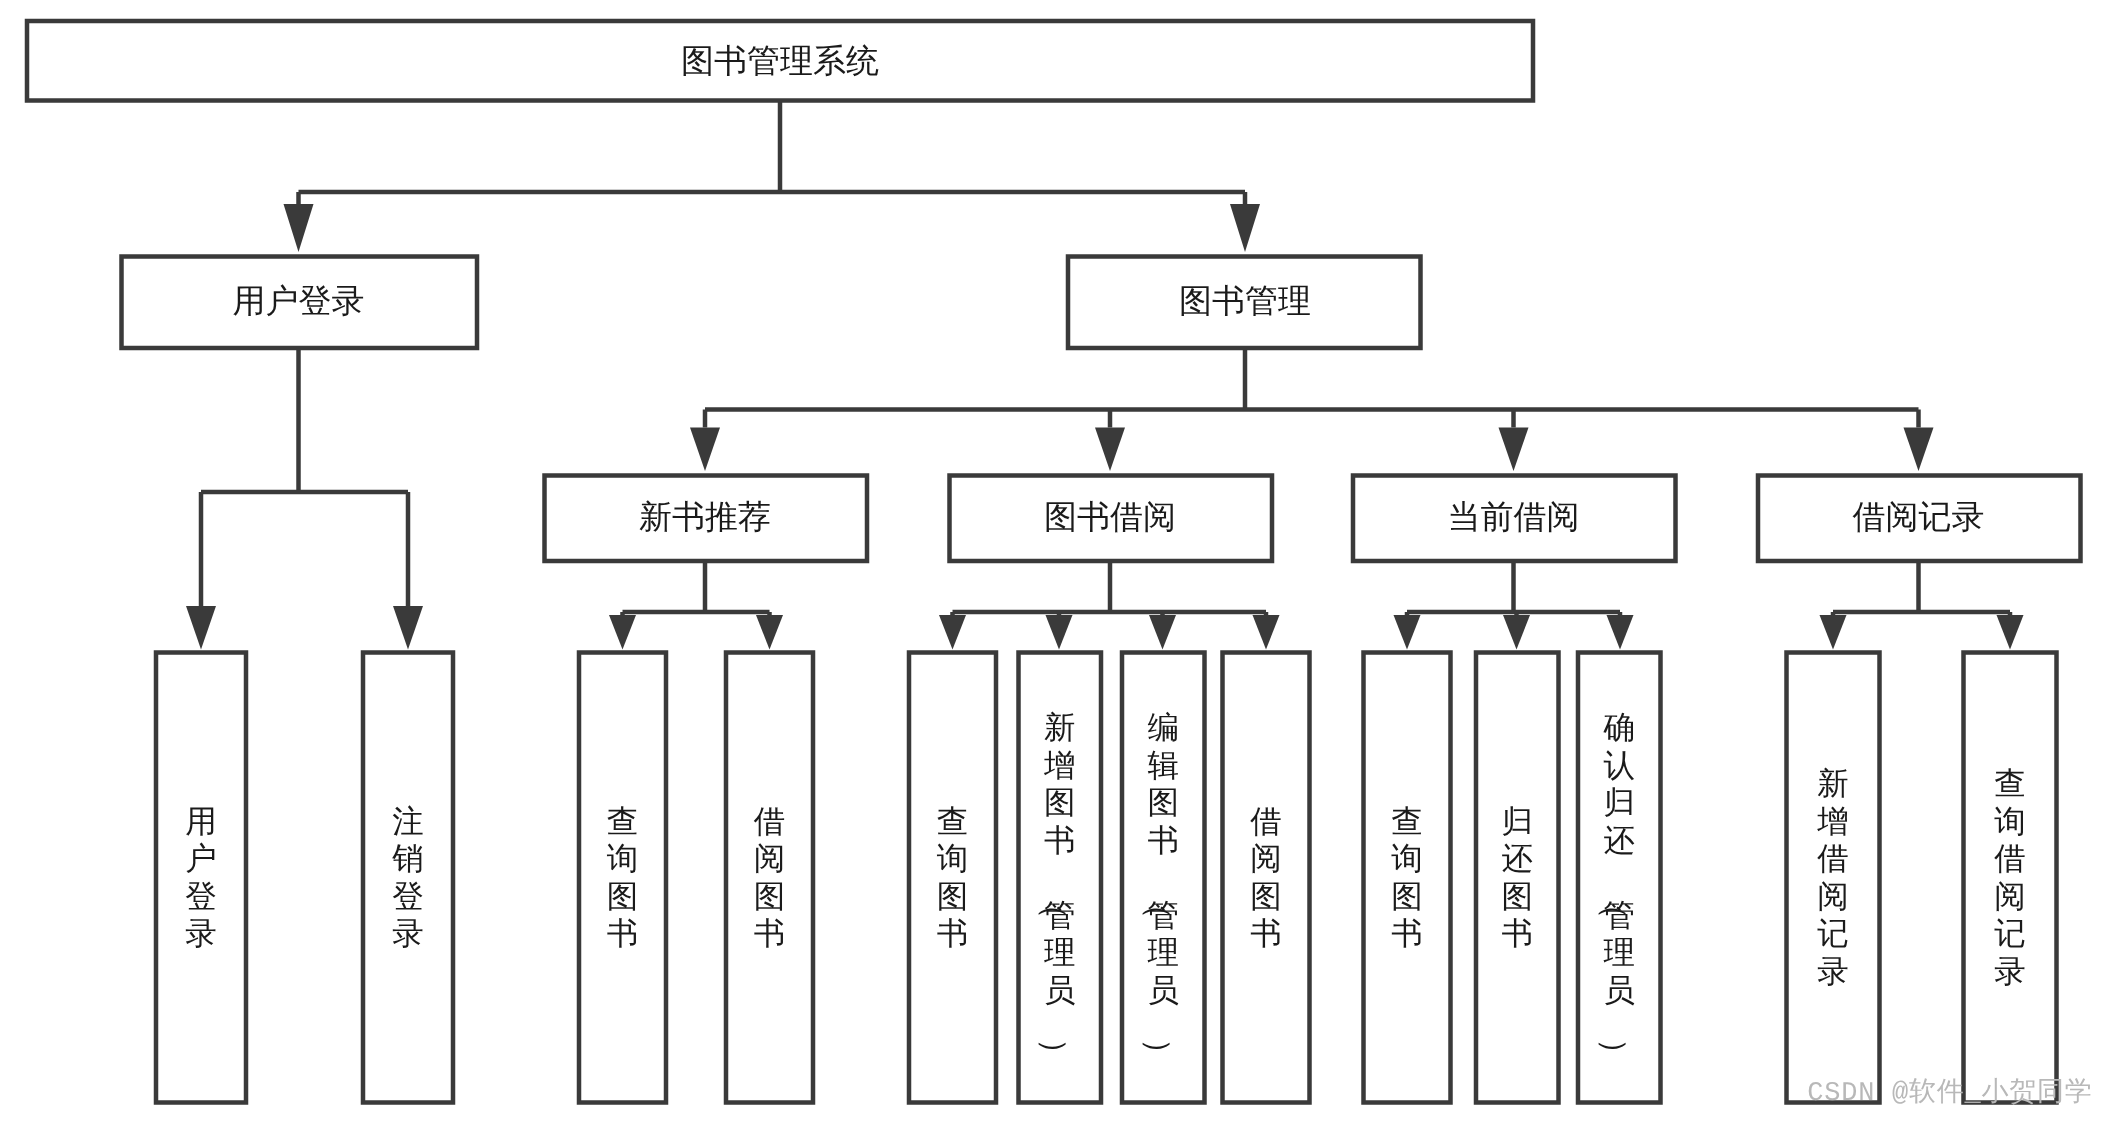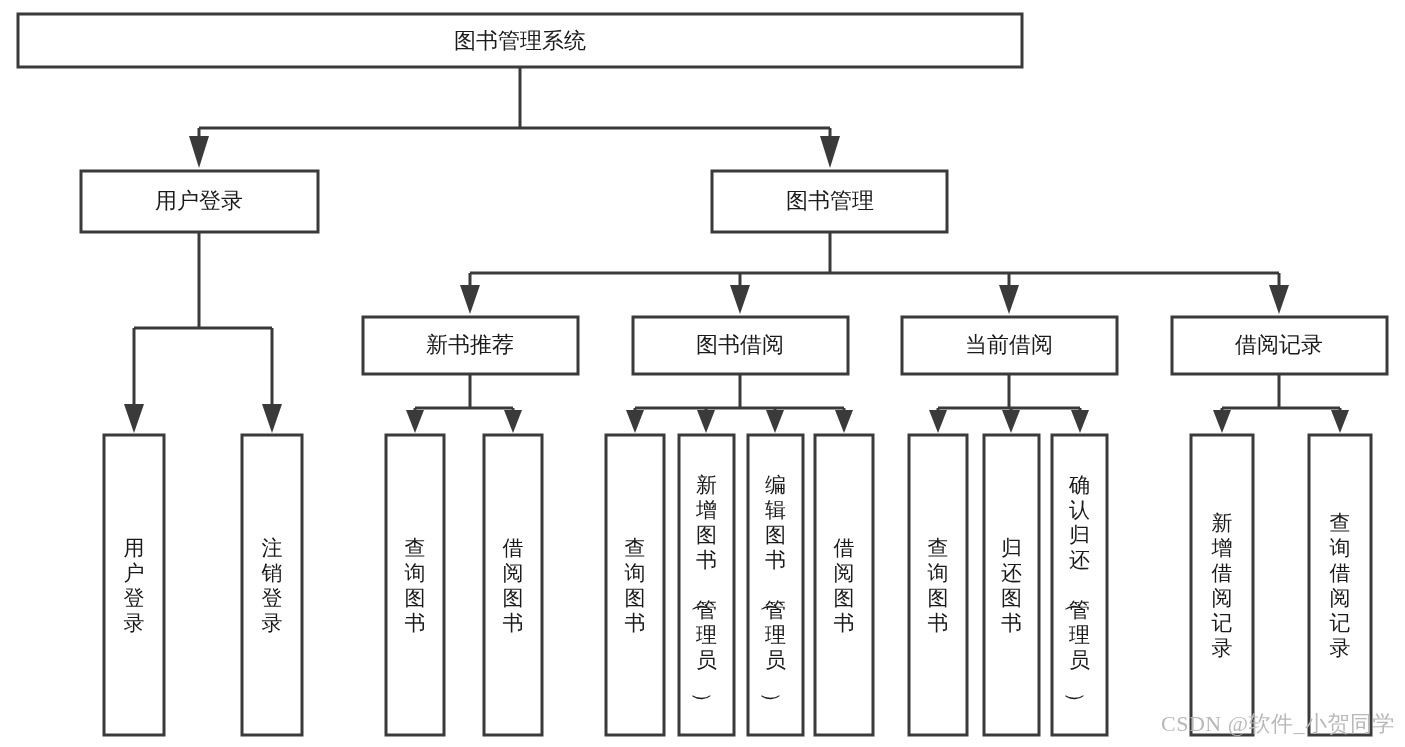--- a/index.html
+++ b/index.html
@@ -43,22 +43,22 @@
     fill: none;
   }
   .arrow-head {
     fill: #3a3a3a;
     stroke: none;
   }
   .watermark {
     position: absolute;
     right: 10px;
     bottom: 8px;
-    font-family: Liberation Serif, serif;
-    font-size: 22px;
+    font-family: Liberation Mono, monospace;
+    font-size: 18px;
     color: #b8b8b8;
     letter-spacing: 0.5px;
     white-space: nowrap;
     pointer-events: none;
   }
 </style>
 </head>
 <body>
 
 <svg id="diagram" viewBox="0 0 1405 747" xmlns="http://www.w3.org/2000/svg">

